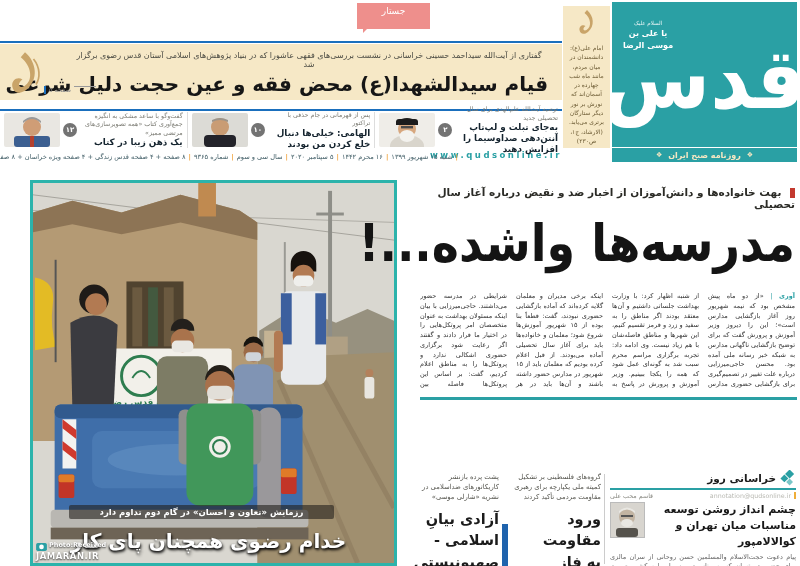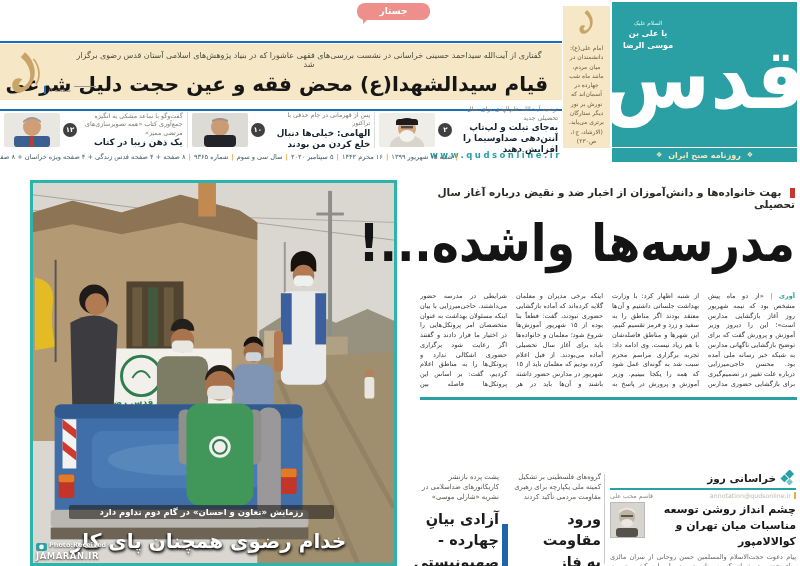--- a/index.html
+++ b/index.html
@@ -23,22 +23,22 @@
     border-top:1px solid #fff; display:flex; align-items:center; justify-content:center; gap:6px;
     color:#f6e7c3; font-size:8px; font-weight:bold; letter-spacing:2px; }
   .masthead-strip .orn { font-size:7px; letter-spacing:0; }
   .hadith-col { left:563px; top:6px; width:47px; height:142px; background:#f6e8c6;
     padding:3px 3px; text-align:center; }
   .hadith-col .hadith-text { font-size:6px; line-height:1.55; color:#6b5a33; }
   .url-teal { left:430px; top:150px; width:176px; height:13px; direction:ltr; text-align:left;
     color:#2aa0a4; font-size:8.5px; font-weight:bold; letter-spacing:2.5px; }
 
   
-  .jostar { left:357px; top:3px; width:73px; height:17px; background:#ee8f8c; border-radius:8px;
-    color:#fff; font-size:9px; font-weight:bold; text-align:center; line-height:17px; }
+  .jostar { left:357px; top:3px; width:73px; height:26px; background:#ee8f8c; border-radius:0;
+    color:#fff; font-size:9px; font-weight:normal; text-align:center; line-height:17px; }
   .jostar:after { content:""; position:absolute; left:6px; bottom:-4px;
     border:4px solid transparent; border-top-color:#ee8f8c; border-left-color:#ee8f8c; }
   .line-blue { left:0; width:562px; height:2px; background:#1a6fbd; }
   .cream-band { left:0; top:44px; width:562px; height:56px; background:#f6e8c6; }
   .cream-ornament { position:absolute; right:auto; left:8px; top:5px; }
   .lead-kicker { padding:7px 14px 0 70px; text-align:center; font-size:8px; color:#4a4a42; }
   .lead-headline { margin-top:3px; text-align:center; padding:0 14px 0 60px;
     font-size:20px; font-weight:bold; color:#161616; white-space:nowrap; }
   .lead-pageref { position:absolute; left:44px; top:42px; display:flex; gap:3px;
     font-size:6.5px; color:#888; }
@@ -46,21 +46,21 @@
   .lead-pageref .bar { display:inline-block; width:2px; height:8px; background:#1a6fbd; }
 
   
   .teasers { left:0; top:112px; width:562px; height:36px; display:flex; }
   .teaser { flex:1; display:flex; align-items:center; padding:1px 4px; gap:3px;
     border-left:1px solid #ddd; }
   .teaser:last-child { border-left:none; }
   .teaser-text { flex:1; text-align:right; overflow:hidden; }
   .teaser-kicker { font-size:6.3px; color:#7a7a72; line-height:1.35; }
   .teaser-headline { font-size:8.8px; font-weight:bold; color:#14232e; line-height:1.25; }
-  .teaser-badge { width:14px; height:14px; border-radius:50%; background:#404040; color:#fff;
+  .teaser-badge { width:14px; height:14px; border-radius:50%; background:#737373; color:#fff;
     font-size:7px; font-weight:bold; text-align:center; line-height:14px; flex:0 0 14px; }
   .teaser-photo { width:56px; height:34px; flex:0 0 56px; border-radius:2px; overflow:hidden; }
 
   
   .dateline { left:0; top:150px; width:458px; height:14px; display:flex; align-items:center;
     gap:3px; font-size:6.6px; color:#3d5a63; white-space:nowrap; overflow:hidden; }
   .dateline .pipe { color:#ef9f35; font-weight:bold; }
 
   
   .photo { left:30px; top:180px; width:367px; height:386px; border:3px solid #2cb3ab; }
@@ -373,18 +373,18 @@
 
     </div>
   </div>
 
   <div class="abs blue-bar"></div>
 
   <div class="abs mini-col charlie-col">
     <div class="mini-kicker">پشت پرده بازنشر کاریکاتورهای ضداسلامی در نشریه «شارلی موسی»</div>
     <div class="mini-headline">
       <div>آزادی بیانِ</div>
-      <div>چهارده -</div>
+      <div>اسلامی -</div>
       <div>صهیونیستی</div>
     </div>
   </div>
 
 </div>
 
 </body></html>

